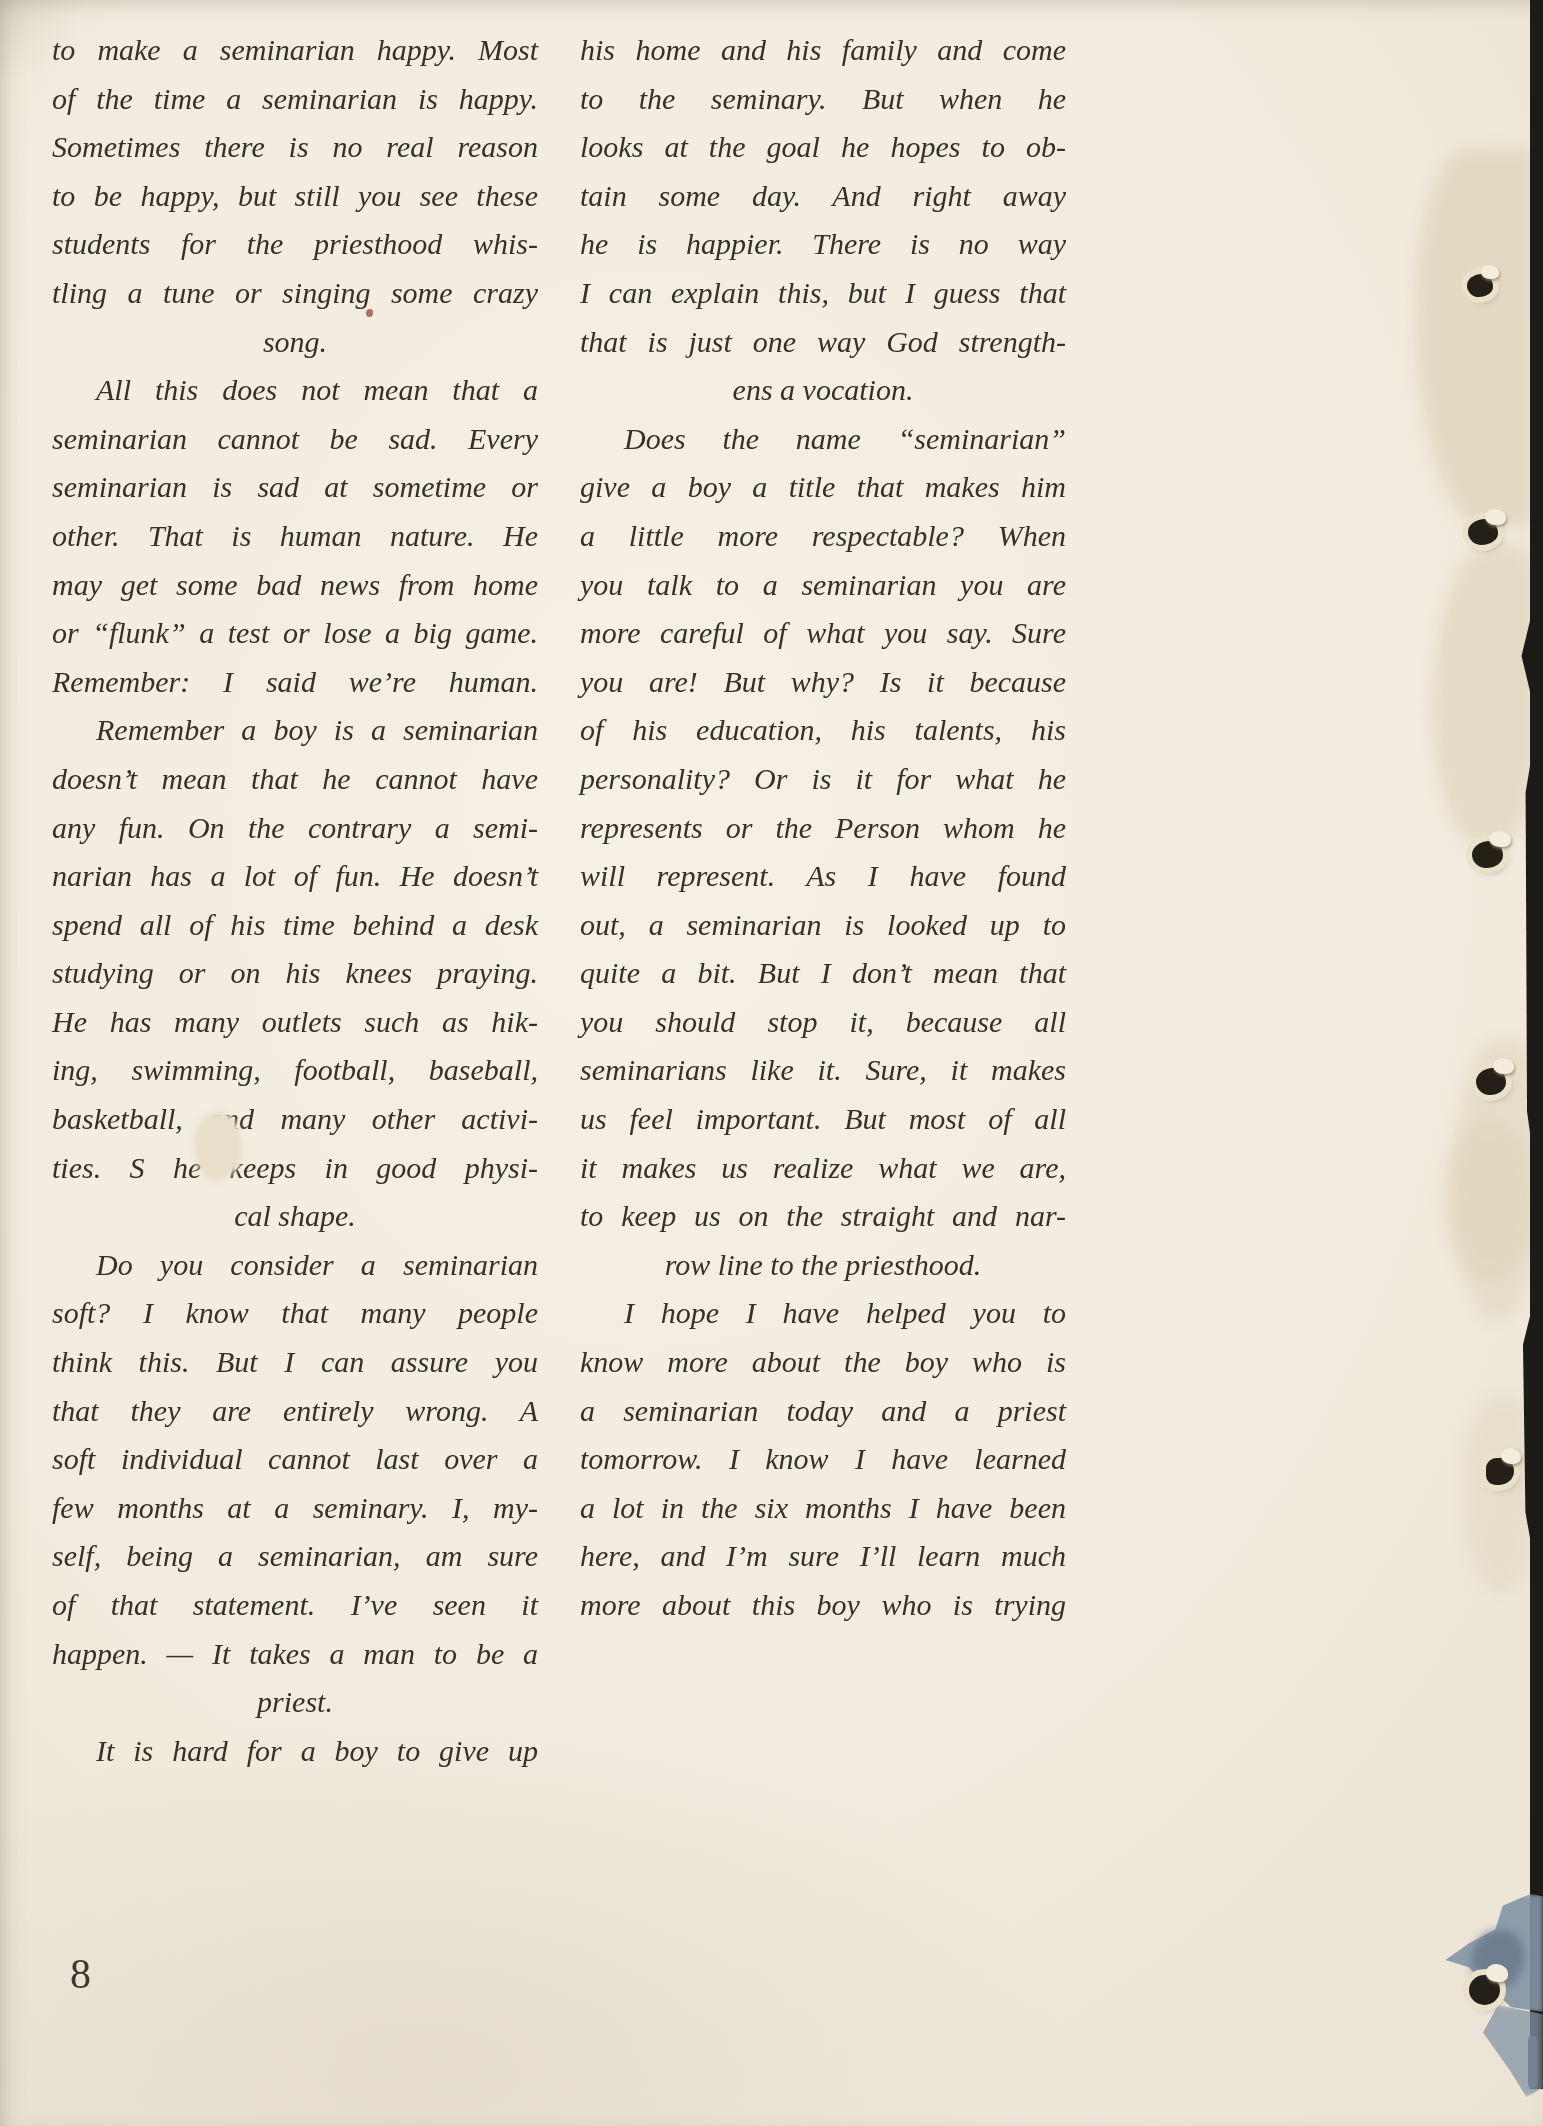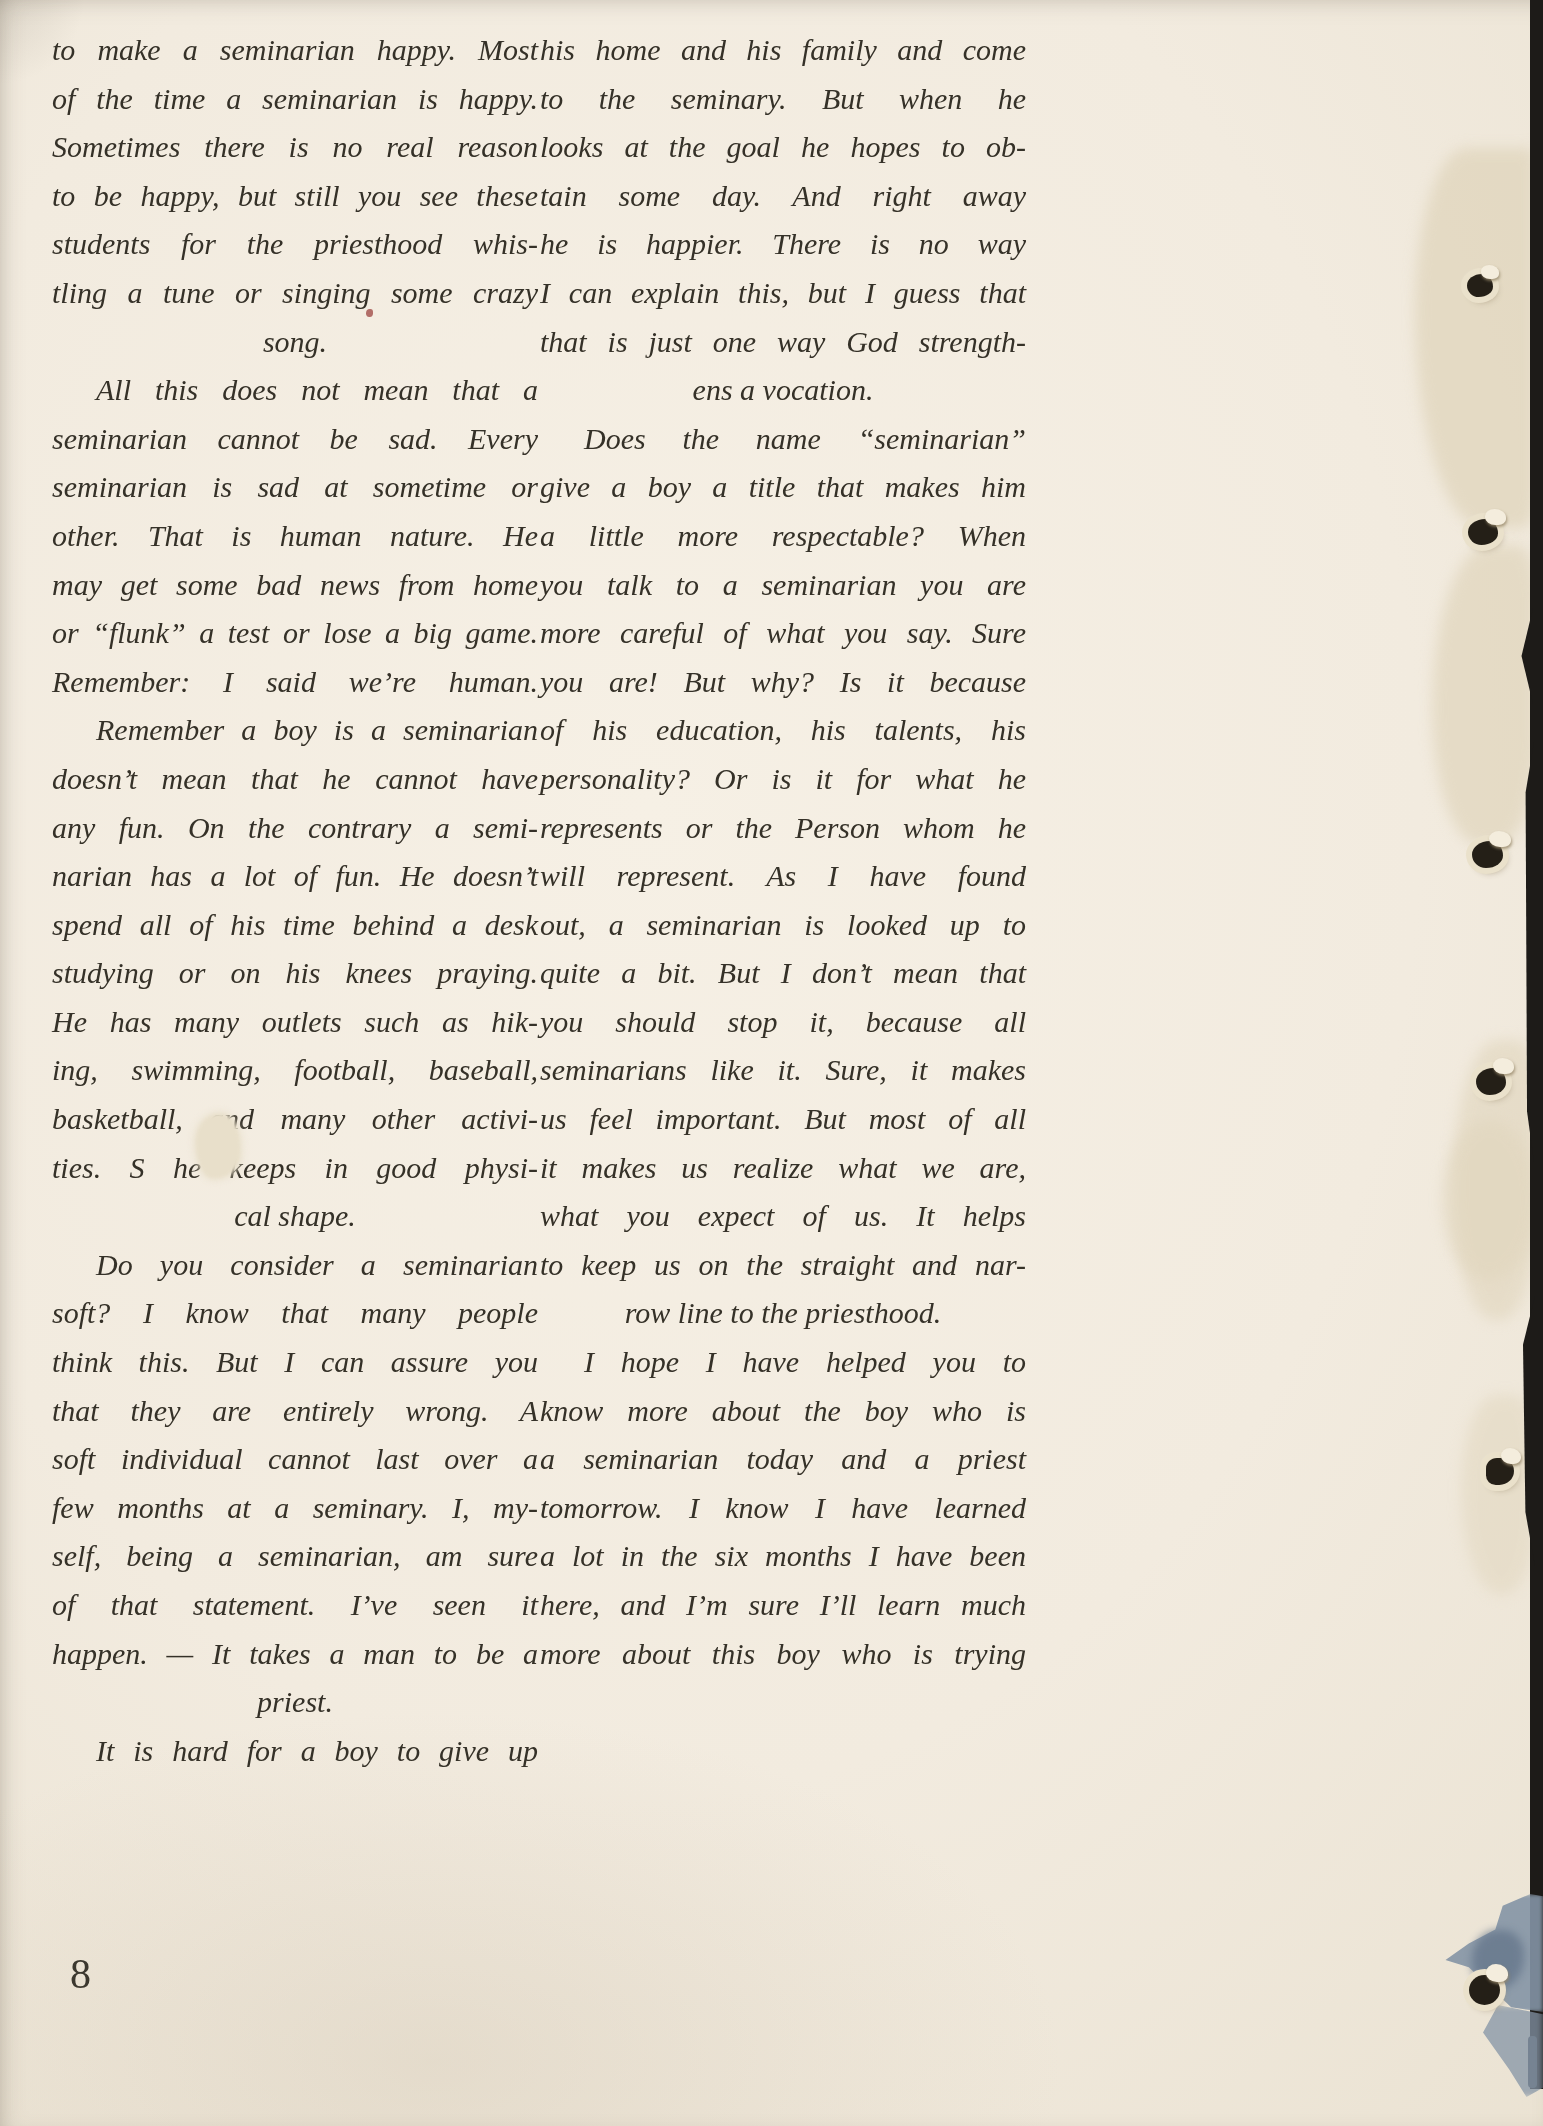--- a/index.html
+++ b/index.html
@@ -11,21 +11,21 @@
        font-family:"Liberation Serif","DejaVu Serif",serif;}
   .page{position:relative;width:1543px;height:2126px;
     background:
       radial-gradient(ellipse 120px 120px at 0px 0px, rgba(150,142,130,.22), rgba(150,142,130,0) 70%),
       radial-gradient(ellipse 900px 500px at 28% 97%, rgba(208,196,176,.35), rgba(208,196,176,0) 70%),
       radial-gradient(ellipse 1400px 1800px at 42% 38%, #f6f0e5 0%, var(--paper) 55%, #eae2d2 100%);
     box-shadow:inset 14px 0 26px -16px rgba(90,80,65,.35), inset 0 14px 26px -16px rgba(90,80,65,.25);}
   .column{position:absolute;top:26px;width:486px;color:var(--ink);
     font-size:30px;line-height:48.6px;font-style:italic;}
   .col-left{left:52px;}
-  .col-right{left:540px;}
+  .col-right{left:580px;}
   .line{height:48.6px;white-space:normal;}
   .just{text-align:justify;text-align-last:justify;}
   .nojust{text-align:center;}
   .ind{padding-left:44px;}
   .page-number{position:absolute;left:70px;top:1950px;color:#3c382f;font-size:42px;}
   
   .binder-edge{position:absolute;right:0;top:0;width:13px;height:2089px;background:var(--edge);}
   .edge-bump{position:absolute;background:var(--edge);}
   .bump1{right:10px;top:608px;width:14px;height:96px;clip-path:polygon(100% 0,18% 50%,100% 100%);}
   .bump2{right:9px;top:742px;width:12px;height:420px;clip-path:polygon(100% 0,30% 12%,42% 88%,100% 100%);}
@@ -125,21 +125,20 @@
       <div class="line just">of his education, his talents, his</div>
       <div class="line just">personality? Or is it for what he</div>
       <div class="line just">represents or the Person whom he</div>
       <div class="line just">will represent. As I have found</div>
       <div class="line just">out, a seminarian is looked up to</div>
       <div class="line just">quite a bit. But I don’t mean that</div>
       <div class="line just">you should stop it, because all</div>
       <div class="line just">seminarians like it. Sure, it makes</div>
       <div class="line just">us feel important. But most of all</div>
       <div class="line just">it makes us realize what we are,</div>
-      <div class="line just">what you expect of us. It helps</div>
       <div class="line just">to keep us on the straight and nar-</div>
       <div class="line nojust">row line to the priesthood.</div>
       <div class="line just ind">I hope I have helped you to</div>
       <div class="line just">know more about the boy who is</div>
       <div class="line just">a seminarian today and a priest</div>
       <div class="line just">tomorrow. I know I have learned</div>
       <div class="line just">a lot in the six months I have been</div>
       <div class="line just">here, and I’m sure I’ll learn much</div>
       <div class="line just">more about this boy who is trying</div>
     </div>

